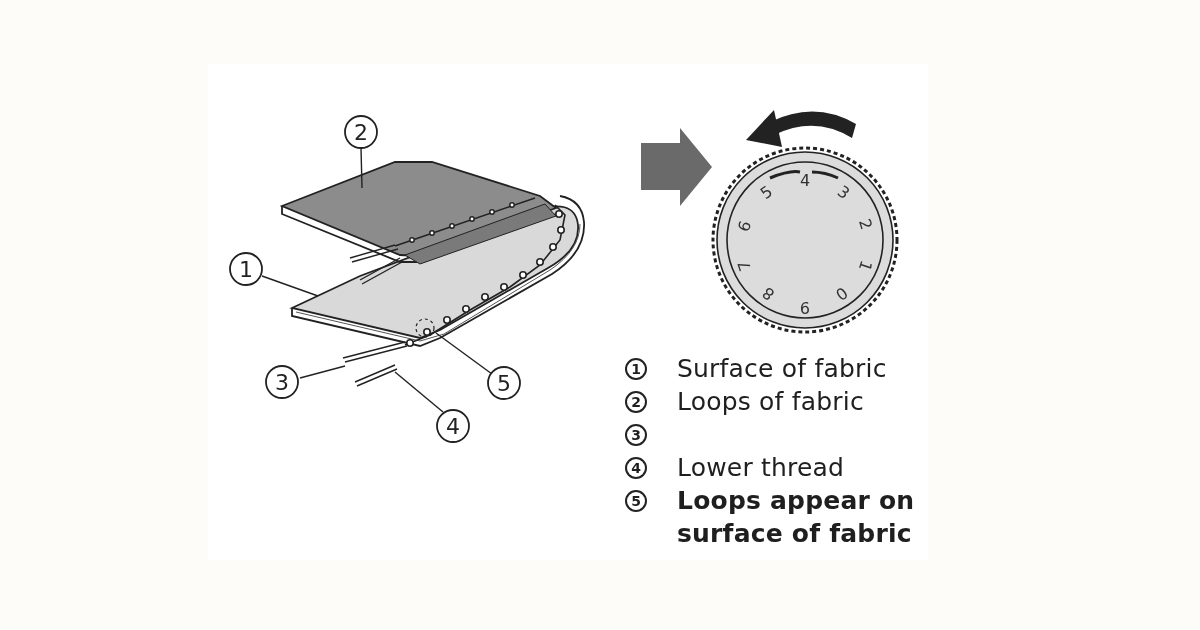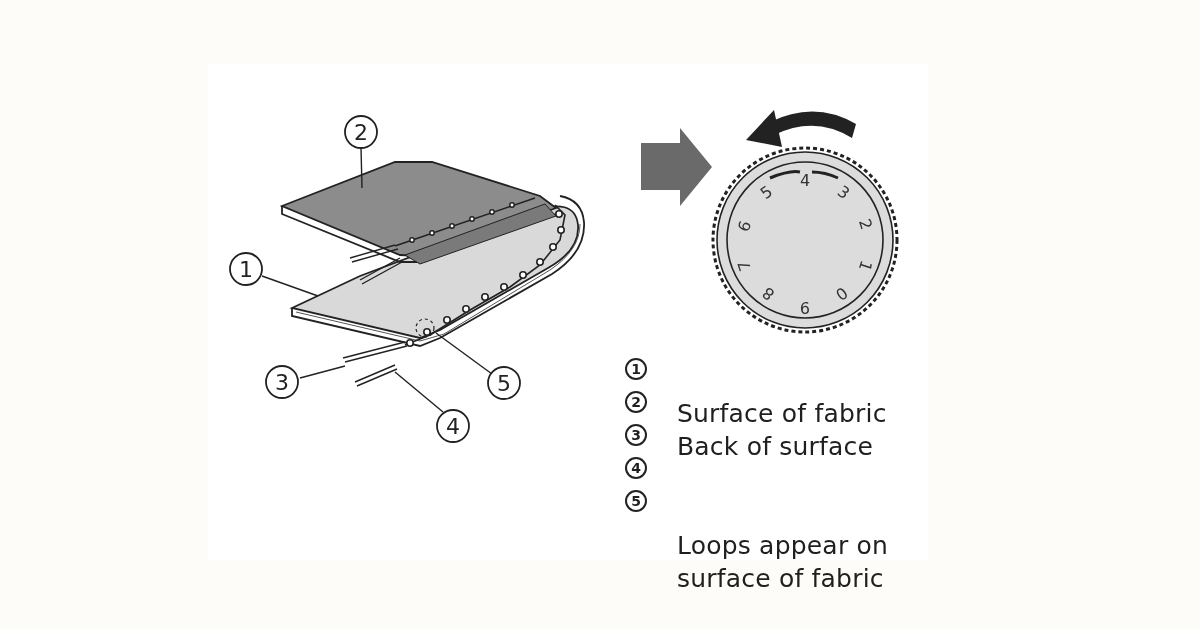--- a/index.html
+++ b/index.html
@@ -18,22 +18,22 @@
     position:absolute; left:625px; top:352px;
     font-family:"DejaVu Sans", sans-serif;
     color:#1f1f1f;
   }
   .legend-row { display:flex; align-items:flex-start; height:33px; }
   .legend-num {
     width:22px; height:22px; border:2px solid #222; border-radius:50%;
     box-sizing:border-box; font-size:14px; line-height:18px; text-align:center;
     margin-top:6px; margin-right:30px; flex:0 0 auto; font-weight:bold;
   }
-  .legend-text { font-size:25px; line-height:33px; letter-spacing:0.2px;margin-top:45px; }
-  .legend-text.wrap { width:240px; }
+  .legend-text { font-size:25px; line-height:33px; letter-spacing:0.2px; }
+  .legend-text.wrap { width:240px;font-weight:bold; }
   .callout text { font-family:"DejaVu Sans", sans-serif; }
   .dial-num { font-family:"DejaVu Sans", sans-serif; font-size:16px; fill:#333; }
 </style>
 </head>
 <body>
 
 <div class="panel"></div>
 
 <svg class="illus" width="1200" height="630" viewBox="0 0 1200 630">
 
@@ -145,25 +145,26 @@
   </g>
 </svg>
 
 <div class="legend">
   <div class="legend-row">
     <span class="legend-num">1</span>
     <span class="legend-text">Surface of fabric</span>
   </div>
   <div class="legend-row">
     <span class="legend-num">2</span>
-    <span class="legend-text">Back of surface</span>
+    <span class="legend-text">Loops of fabric</span>
   </div>
   <div class="legend-row">
     <span class="legend-num">3</span>
   </div>
   <div class="legend-row">
     <span class="legend-num">4</span>
+    <span class="legend-text">Lower thread</span>
   </div>
   <div class="legend-row" style="height:66px">
     <span class="legend-num">5</span>
     <span class="legend-text wrap">Loops appear on surface of fabric</span>
   </div>
 </div>
 
 </body></html>

